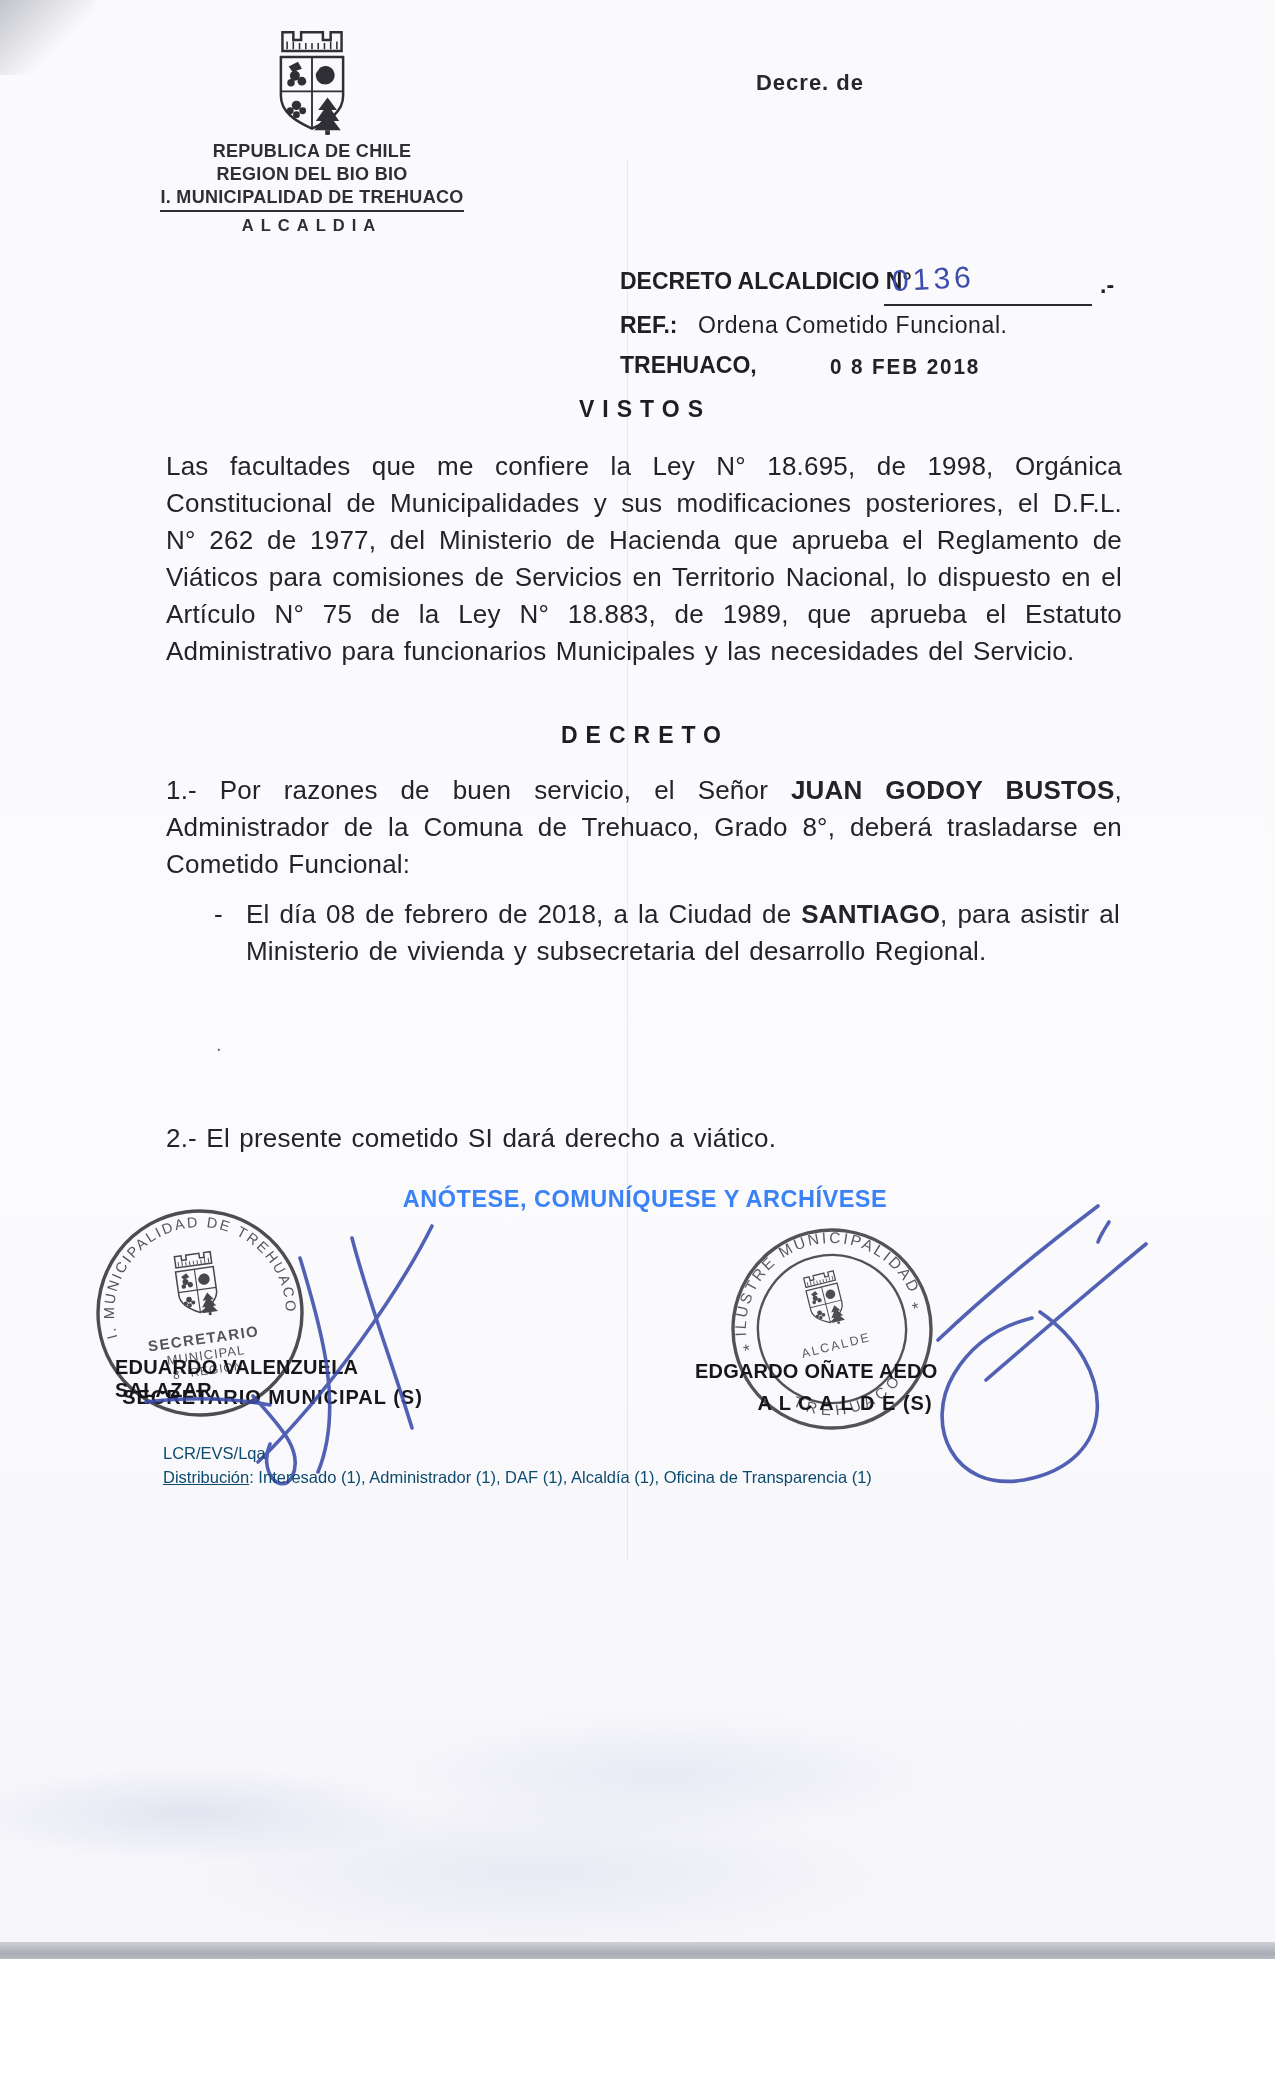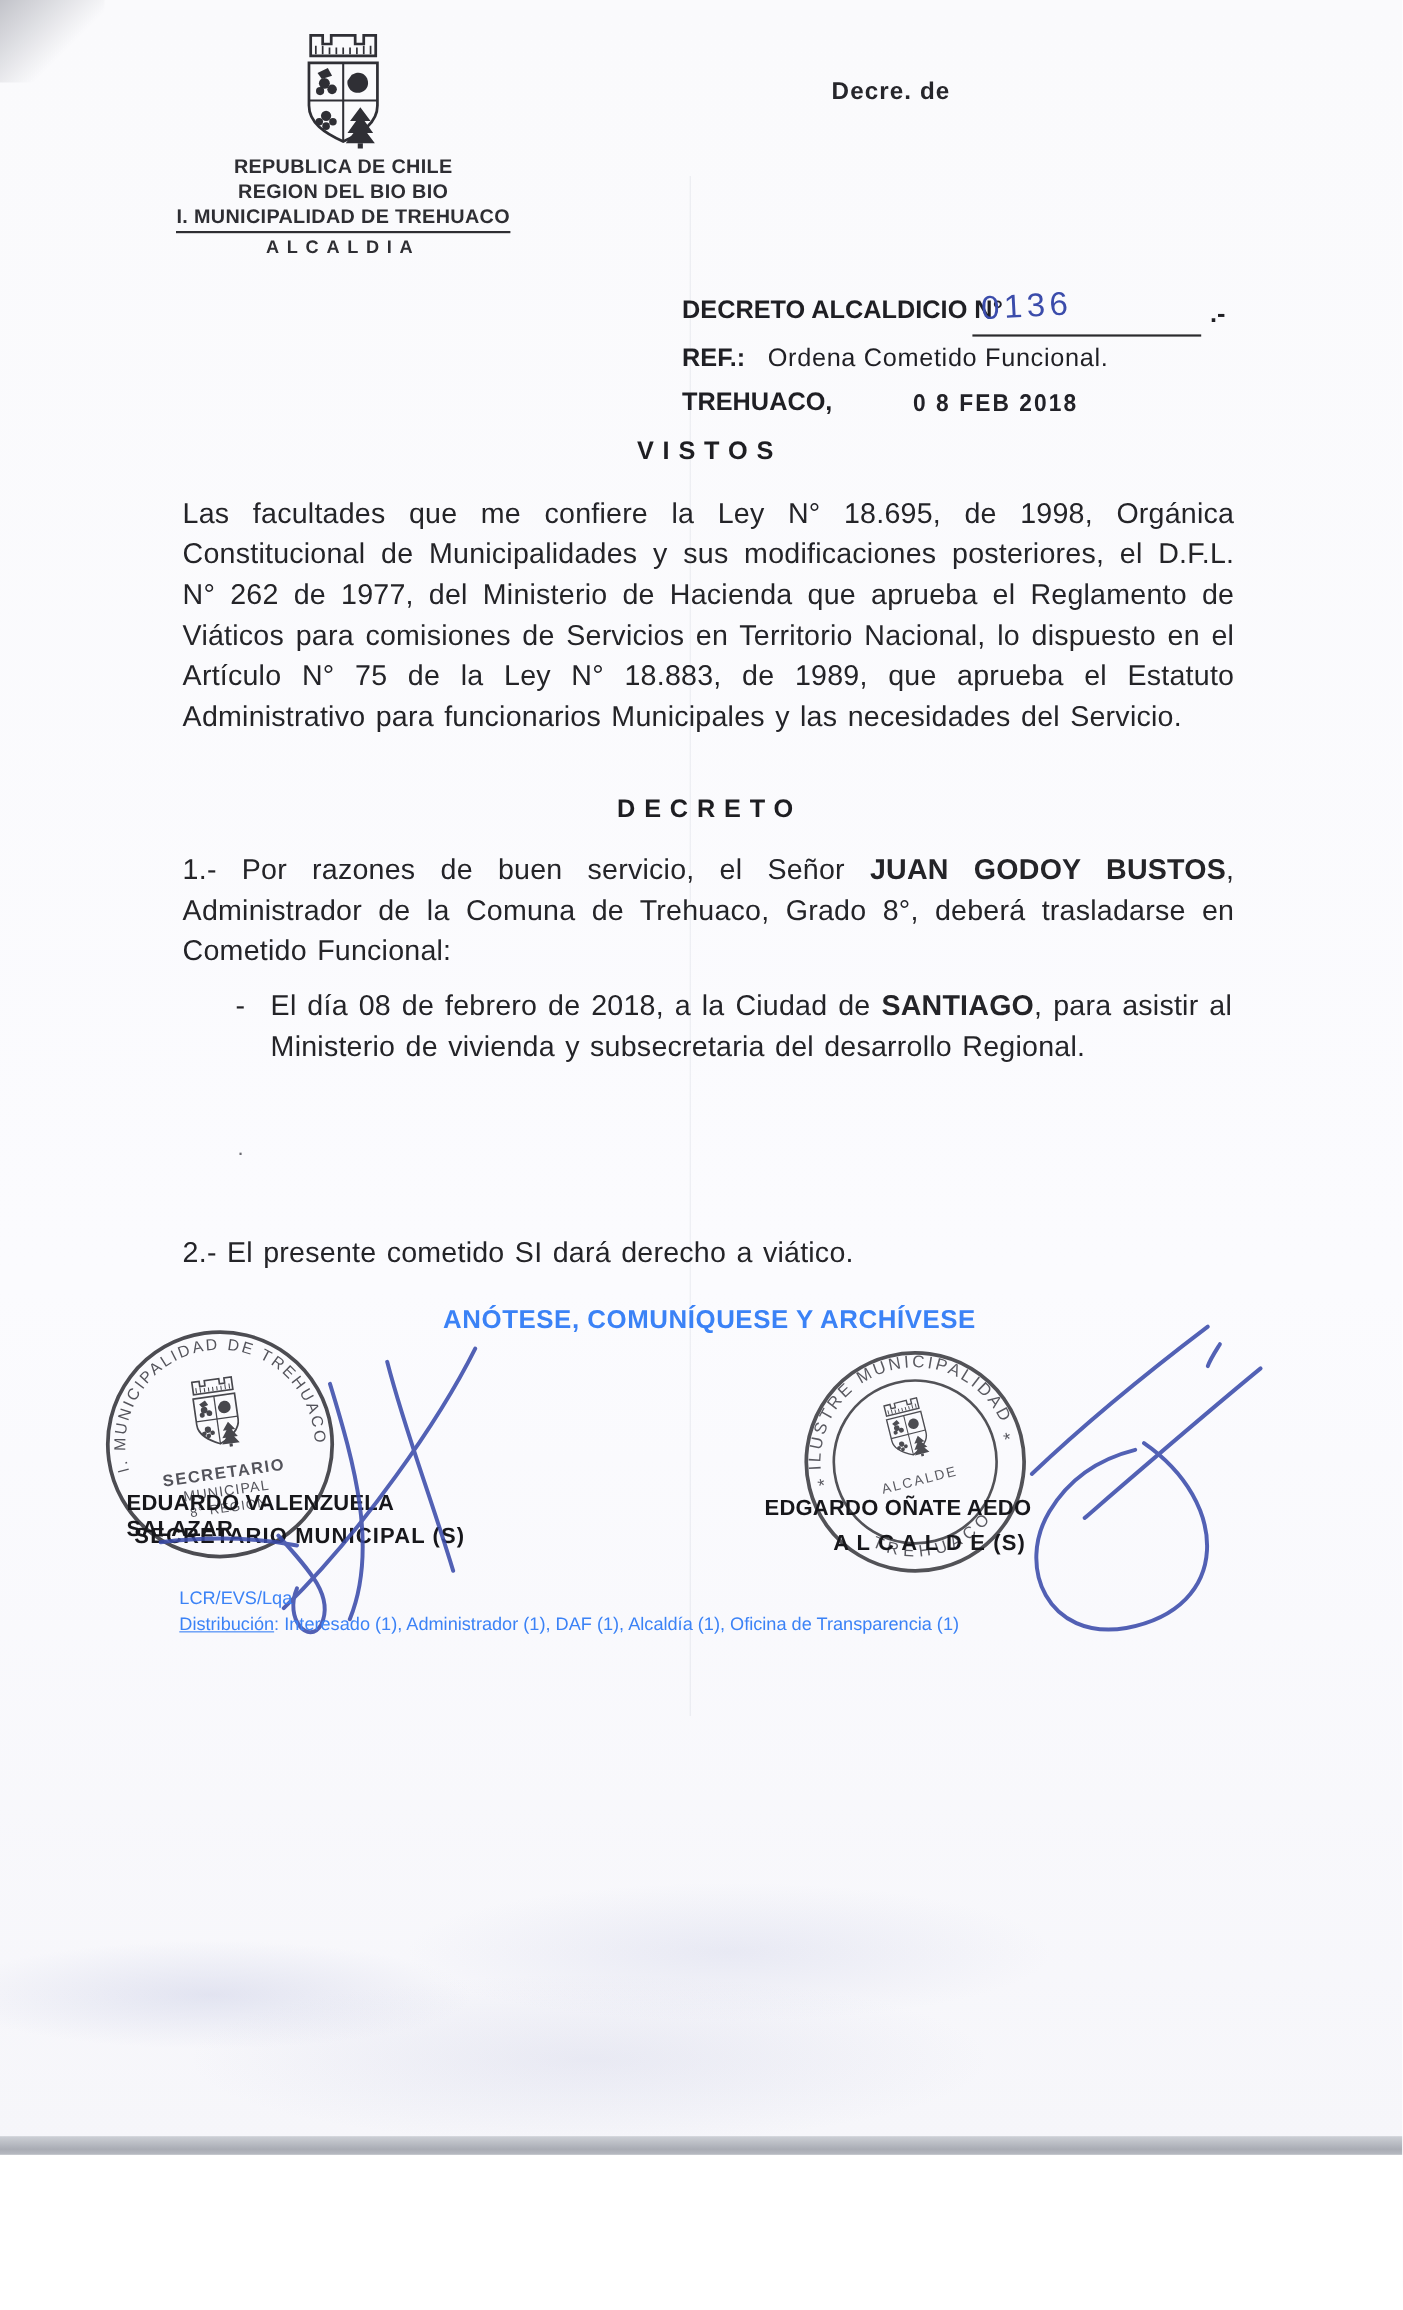--- a/index.html
+++ b/index.html
@@ -29,21 +29,21 @@
   .type-stamp{width:340px;text-align:center;color:#26262b;}
   .type-stamp .l1{font-size:22px;font-weight:600;letter-spacing:1px;}
   .type-stamp .l2{font-size:37px;font-weight:bold;letter-spacing:5px;margin-top:2px;}
   .hdr-line{font-size:23px;color:#1f1f24;}
   .pen{color:#3b4cab;}
   .pen-number{font-size:30px;font-weight:500;letter-spacing:4px;transform:rotate(-3deg);}
   .num-underline{border-bottom:2.5px solid #2b2b2e;}
   .date-stamp{font-size:22px;font-weight:bold;letter-spacing:2px;color:#222228;transform:scaleX(.94);transform-origin:left;}
   .sig-name{font-weight:bold;font-size:20px;color:#17171b;letter-spacing:.2px;}
   .sig-title{font-weight:bold;font-size:20px;color:#17171b;text-align:center;letter-spacing:1px;}
-  .footer-small{font-size:16.5px;color:#3b82f6;}
+  .footer-small{font-size:16.5px;color:#0c4a6e;}
   .u{text-decoration:underline;}
   svg{display:block;}
   .stamp-ink text, .stamp-ink textPath{fill:#3d3d45;}
 </style>
 </head>
 <body>
 
 <div class="page">
 
   <div class="paper"></div>

